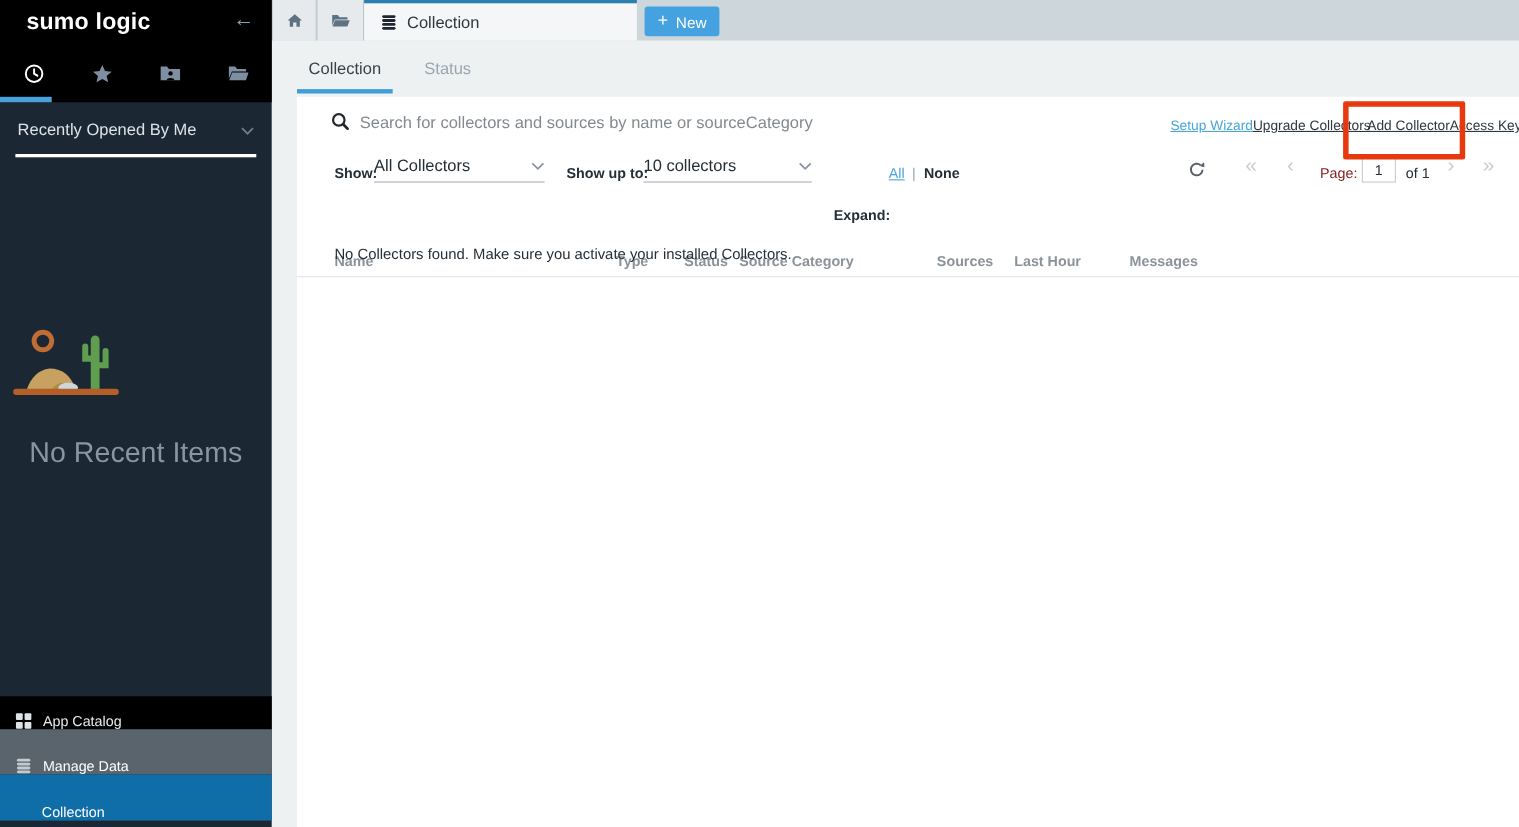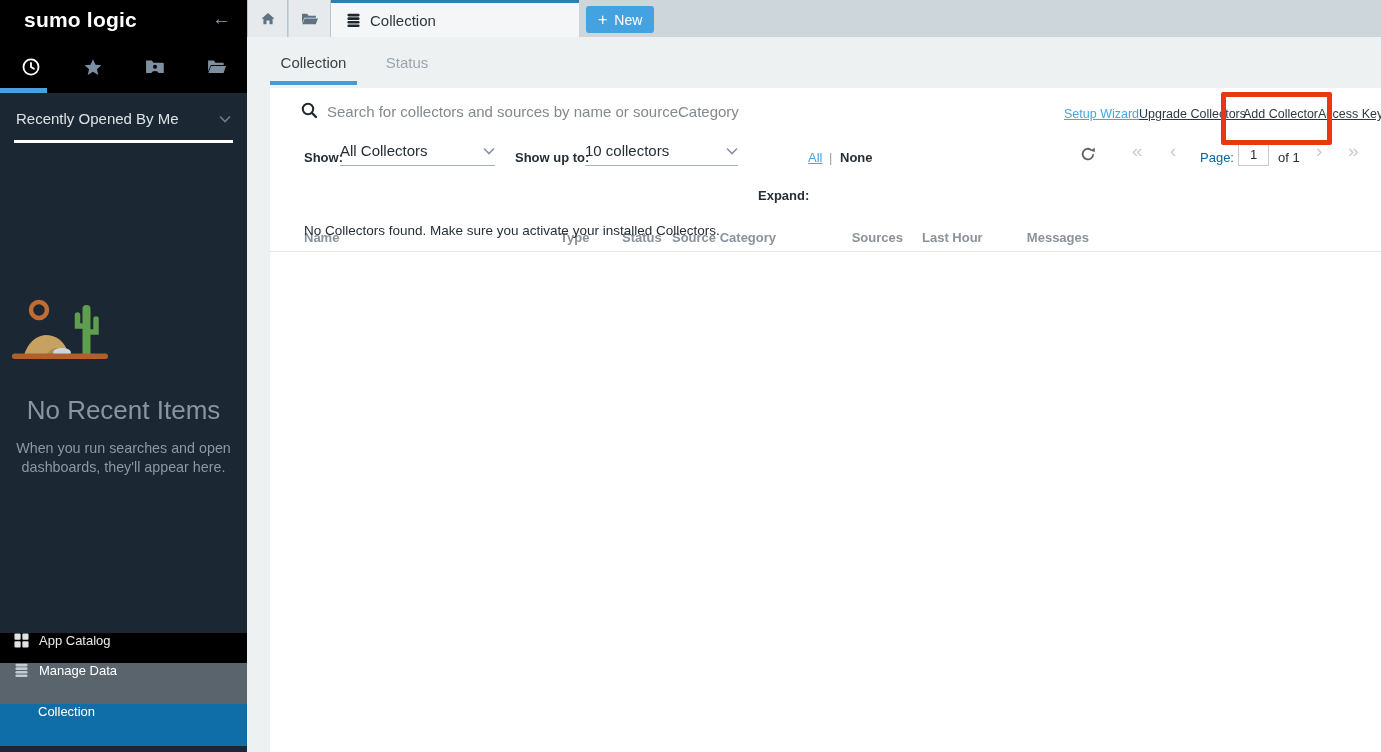--- a/index.html
+++ b/index.html
@@ -16,21 +16,21 @@
   .side-icons { height:53px; background:#000; display:flex; position:relative; }
   .side-icons .slot { width:61.75px; display:flex; align-items:center; justify-content:center; cursor:pointer; }
   .active-underline { position:absolute; left:0; bottom:0; width:47px; height:5px; background:#4aa0da; }
   .recent-row { margin:0 14px; padding:17px 2px 13px 2px; border-bottom:3px solid #ffffff;
     display:flex; align-items:center; justify-content:space-between; cursor:pointer; }
   .recent-row span { color:#dce3e8; font-size:15px; }
   .illustration { width:120px; height:70px; margin:152px auto 0 auto; }
   .no-recent-title { margin-top:26px; text-align:center; color:#8a95a0; font-size:26px; font-weight:400; }
   .no-recent-caption { margin-top:13px; text-align:center; color:#8d98a2; font-size:14.3px; line-height:19px; }
   .bottom-nav { position:absolute; left:0; right:0; bottom:6px; }
-  .nav-row { display:flex; align-items:flex-start; padding-left:14px; color:#fff; font-size:13px; cursor:pointer; }
+  .nav-row { display:flex; align-items:flex-end; padding-left:14px; color:#fff; font-size:13px; cursor:pointer; }
   .nav-row .nav-label { margin-left:10px; }
   .nav-app-catalog { height:30px; background:#000; color:#e8eaec; }
   .nav-manage-data { height:41px; background:#5a646d; }
   .nav-collection { height:42px; background:#0f6ea8; padding-left:38px; }
 
   
   .main { position:absolute; left:247px; top:0; right:0; bottom:0; background:#eef1f2; }
   .chrome-bar { height:37px; background:#ccd6db; position:relative; }
   .win-btn { position:absolute; top:0; height:37px; background:#e6eaec;
     border-right:1px solid #bac5cb; display:flex; align-items:center; justify-content:center; cursor:pointer; }
@@ -71,21 +71,21 @@
     display:flex; align-items:center; justify-content:space-between; cursor:pointer; }
   .select .sel-value { font-size:15px; color:#242e36; }
   .sel-show { left:70px; width:155px; } .sel-upto { left:315px; width:153px; }
   .expand-all { position:absolute; left:538px; top:14px; font-size:13px; color:#4aa5da;
     text-decoration:underline; cursor:pointer; }
   .expand-sep { position:absolute; left:559px; top:14px; font-size:13px; color:#9aa1a8; }
   .expand-none { position:absolute; left:570px; top:14px; font-size:13px; font-weight:700; color:#242e36; cursor:pointer; }
   .refresh-btn { position:absolute; left:810px; top:10px; cursor:pointer; }
   .pg-chev { position:absolute; top:4px; font-size:19px; color:#c6ccd1; cursor:pointer; user-select:none; }
   .pg-first { left:862px; } .pg-prev { left:900px; } .pg-next { left:1046px; } .pg-last { left:1078px; }
-  .page-label { position:absolute; left:930px; top:14px; font-size:13px; color:#0369a1; }
+  .page-label { position:absolute; left:930px; top:14px; font-size:13px; color:#7f1d1d; }
   .page-input { position:absolute; left:968px; top:7px; width:31px; height:23px;
     border:1px solid #c6ccd1; text-align:center; font-size:13px; color:#242e36;
     font-family:"Liberation Sans", sans-serif; outline:none; background:#fff; }
   .of-label { position:absolute; left:1008px; top:14px; font-size:13px; color:#242e36; }
 
   .table-head { position:relative; height:24px; margin-top:46px; border-bottom:1px solid #e4e7e9; }
   .th { position:absolute; top:2px; font-size:13px; font-weight:700; color:#8b9299; white-space:nowrap; }
   .th-name { left:34px; } .th-type { left:290px; } .th-status { left:352px; }
   .th-sourcecat { left:402px; } .th-sources { left:555px; width:78px; text-align:right; }
   .th-lasthour { left:652px; } .th-messages { left:745px; width:74px; text-align:right; }
@@ -144,24 +144,20 @@
     <path d="M86.5 14 V60" stroke="#5f9e4e" stroke-width="8" stroke-linecap="round"></path>
     <path d="M86.5 31 H77.5 V20" fill="none" stroke="#5f9e4e" stroke-width="5.5" stroke-linecap="round"></path>
     <path d="M86.5 37 H96 V24" fill="none" stroke="#5f9e4e" stroke-width="5.5" stroke-linecap="round"></path>
     <path d="M24 60 Q30 42 45 40 Q63 40 69 60 Z" fill="#c7a15f"></path>
     <path d="M46 60 Q56 46 69 60 Z" fill="#b08a4b"></path>
     <ellipse cx="62" cy="57.5" rx="9" ry="4.5" fill="#cdd6da"></ellipse>
     <rect x="12" y="58.5" width="96" height="5.5" rx="2.7" fill="#b55e27"></rect>
   </svg>
 
   <div class="no-recent-title">No Recent Items</div>
-  <div class="no-recent-caption">
-    <div>When you run searches and open</div>
-    <div>dashboards, they'll appear here.</div>
-  </div>
 
   <div class="bottom-nav">
     <div class="nav-row nav-app-catalog">
       <svg width="15" height="15" viewBox="0 0 16 16">
         <rect x="0.5" y="0.5" width="6.6" height="6.6" rx="1" fill="#dfe3e6"></rect>
         <rect x="8.9" y="0.5" width="6.6" height="6.6" rx="1" fill="#dfe3e6"></rect>
         <rect x="0.5" y="8.9" width="6.6" height="6.6" rx="1" fill="#dfe3e6"></rect>
         <rect x="8.9" y="8.9" width="6.6" height="6.6" rx="1" fill="#dfe3e6"></rect>
       </svg>
       <span class="nav-label">App Catalog</span>

